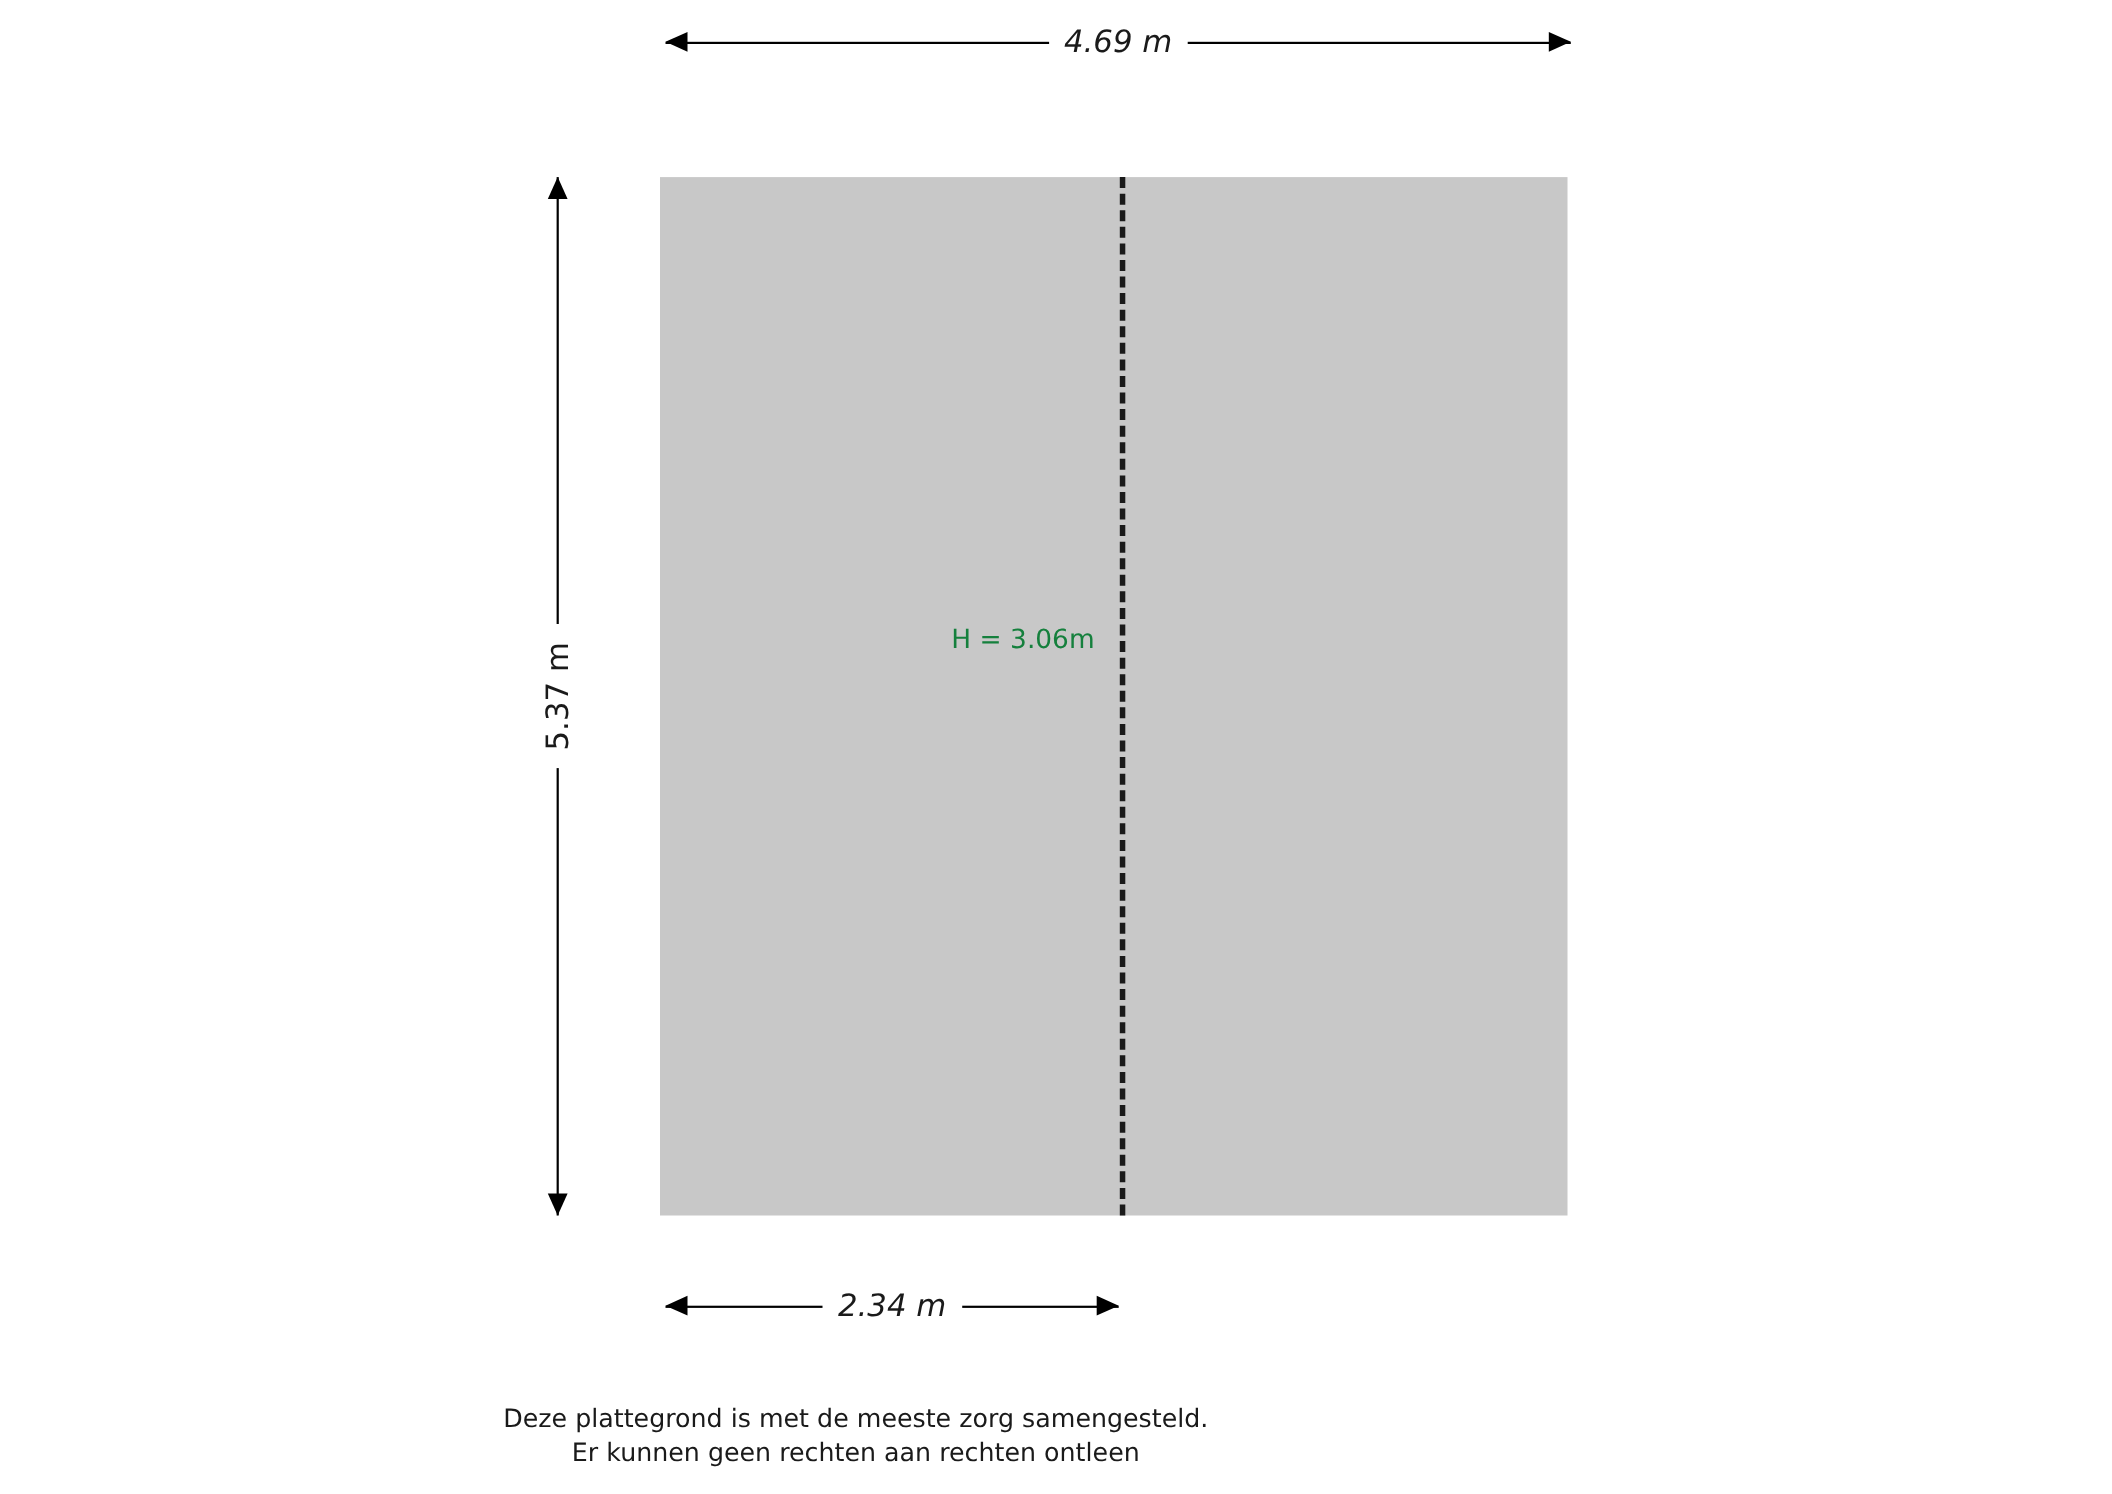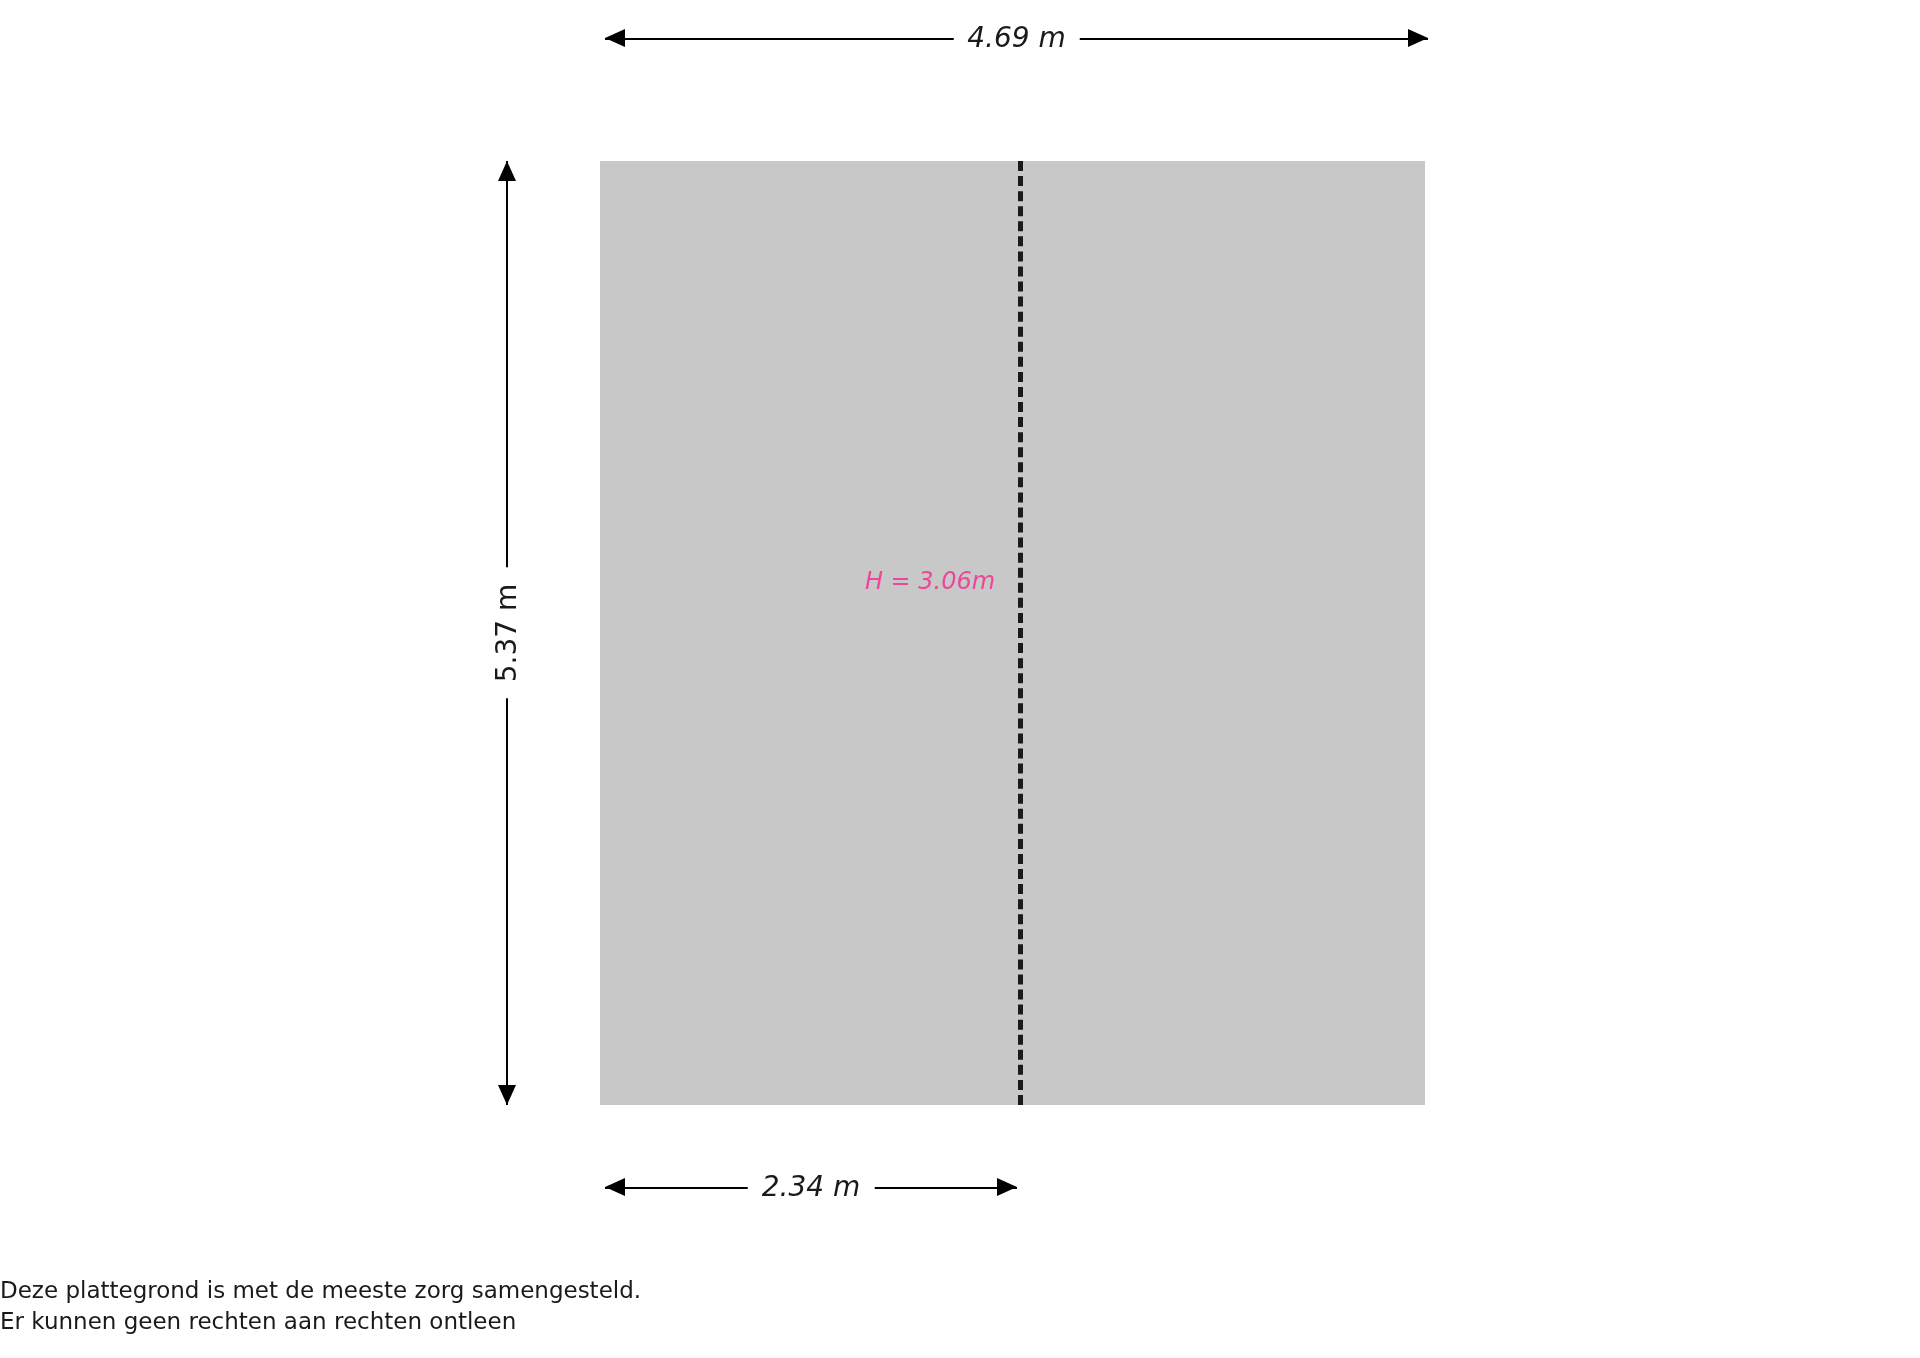--- a/index.html
+++ b/index.html
@@ -52,24 +52,23 @@
     text-align: center;
     line-height: 1.25;
   }
   .room-name {
     font-size: 29px;
     color: #1a1a1a;
     white-space: nowrap;
   }
   .room-height {
     font-size: 24px;
-    color: #ec4899;
+    color: #15803d;
     margin-top: 8px;
     white-space: nowrap;
-    font-style: italic;
   }
 
   
   .dim {
     position: absolute;
   }
   .dim-line-h {
     position: absolute;
     height: 2px;
     background: #000000;
@@ -168,21 +167,21 @@
     white-space: nowrap;
     line-height: 1;
   }
 
   
   .disclaimer {
     position: absolute;
     left: 0;
     top: 1275px;
     width: 1556px;
-    text-align: left;
+    text-align: center;
     font-size: 23px;
     line-height: 1.35;
     color: #1a1a1a;
   }
   .disclaimer div { white-space: nowrap; }
 </style>
 </head>
 <body>
 
 <div class="floorplan">

